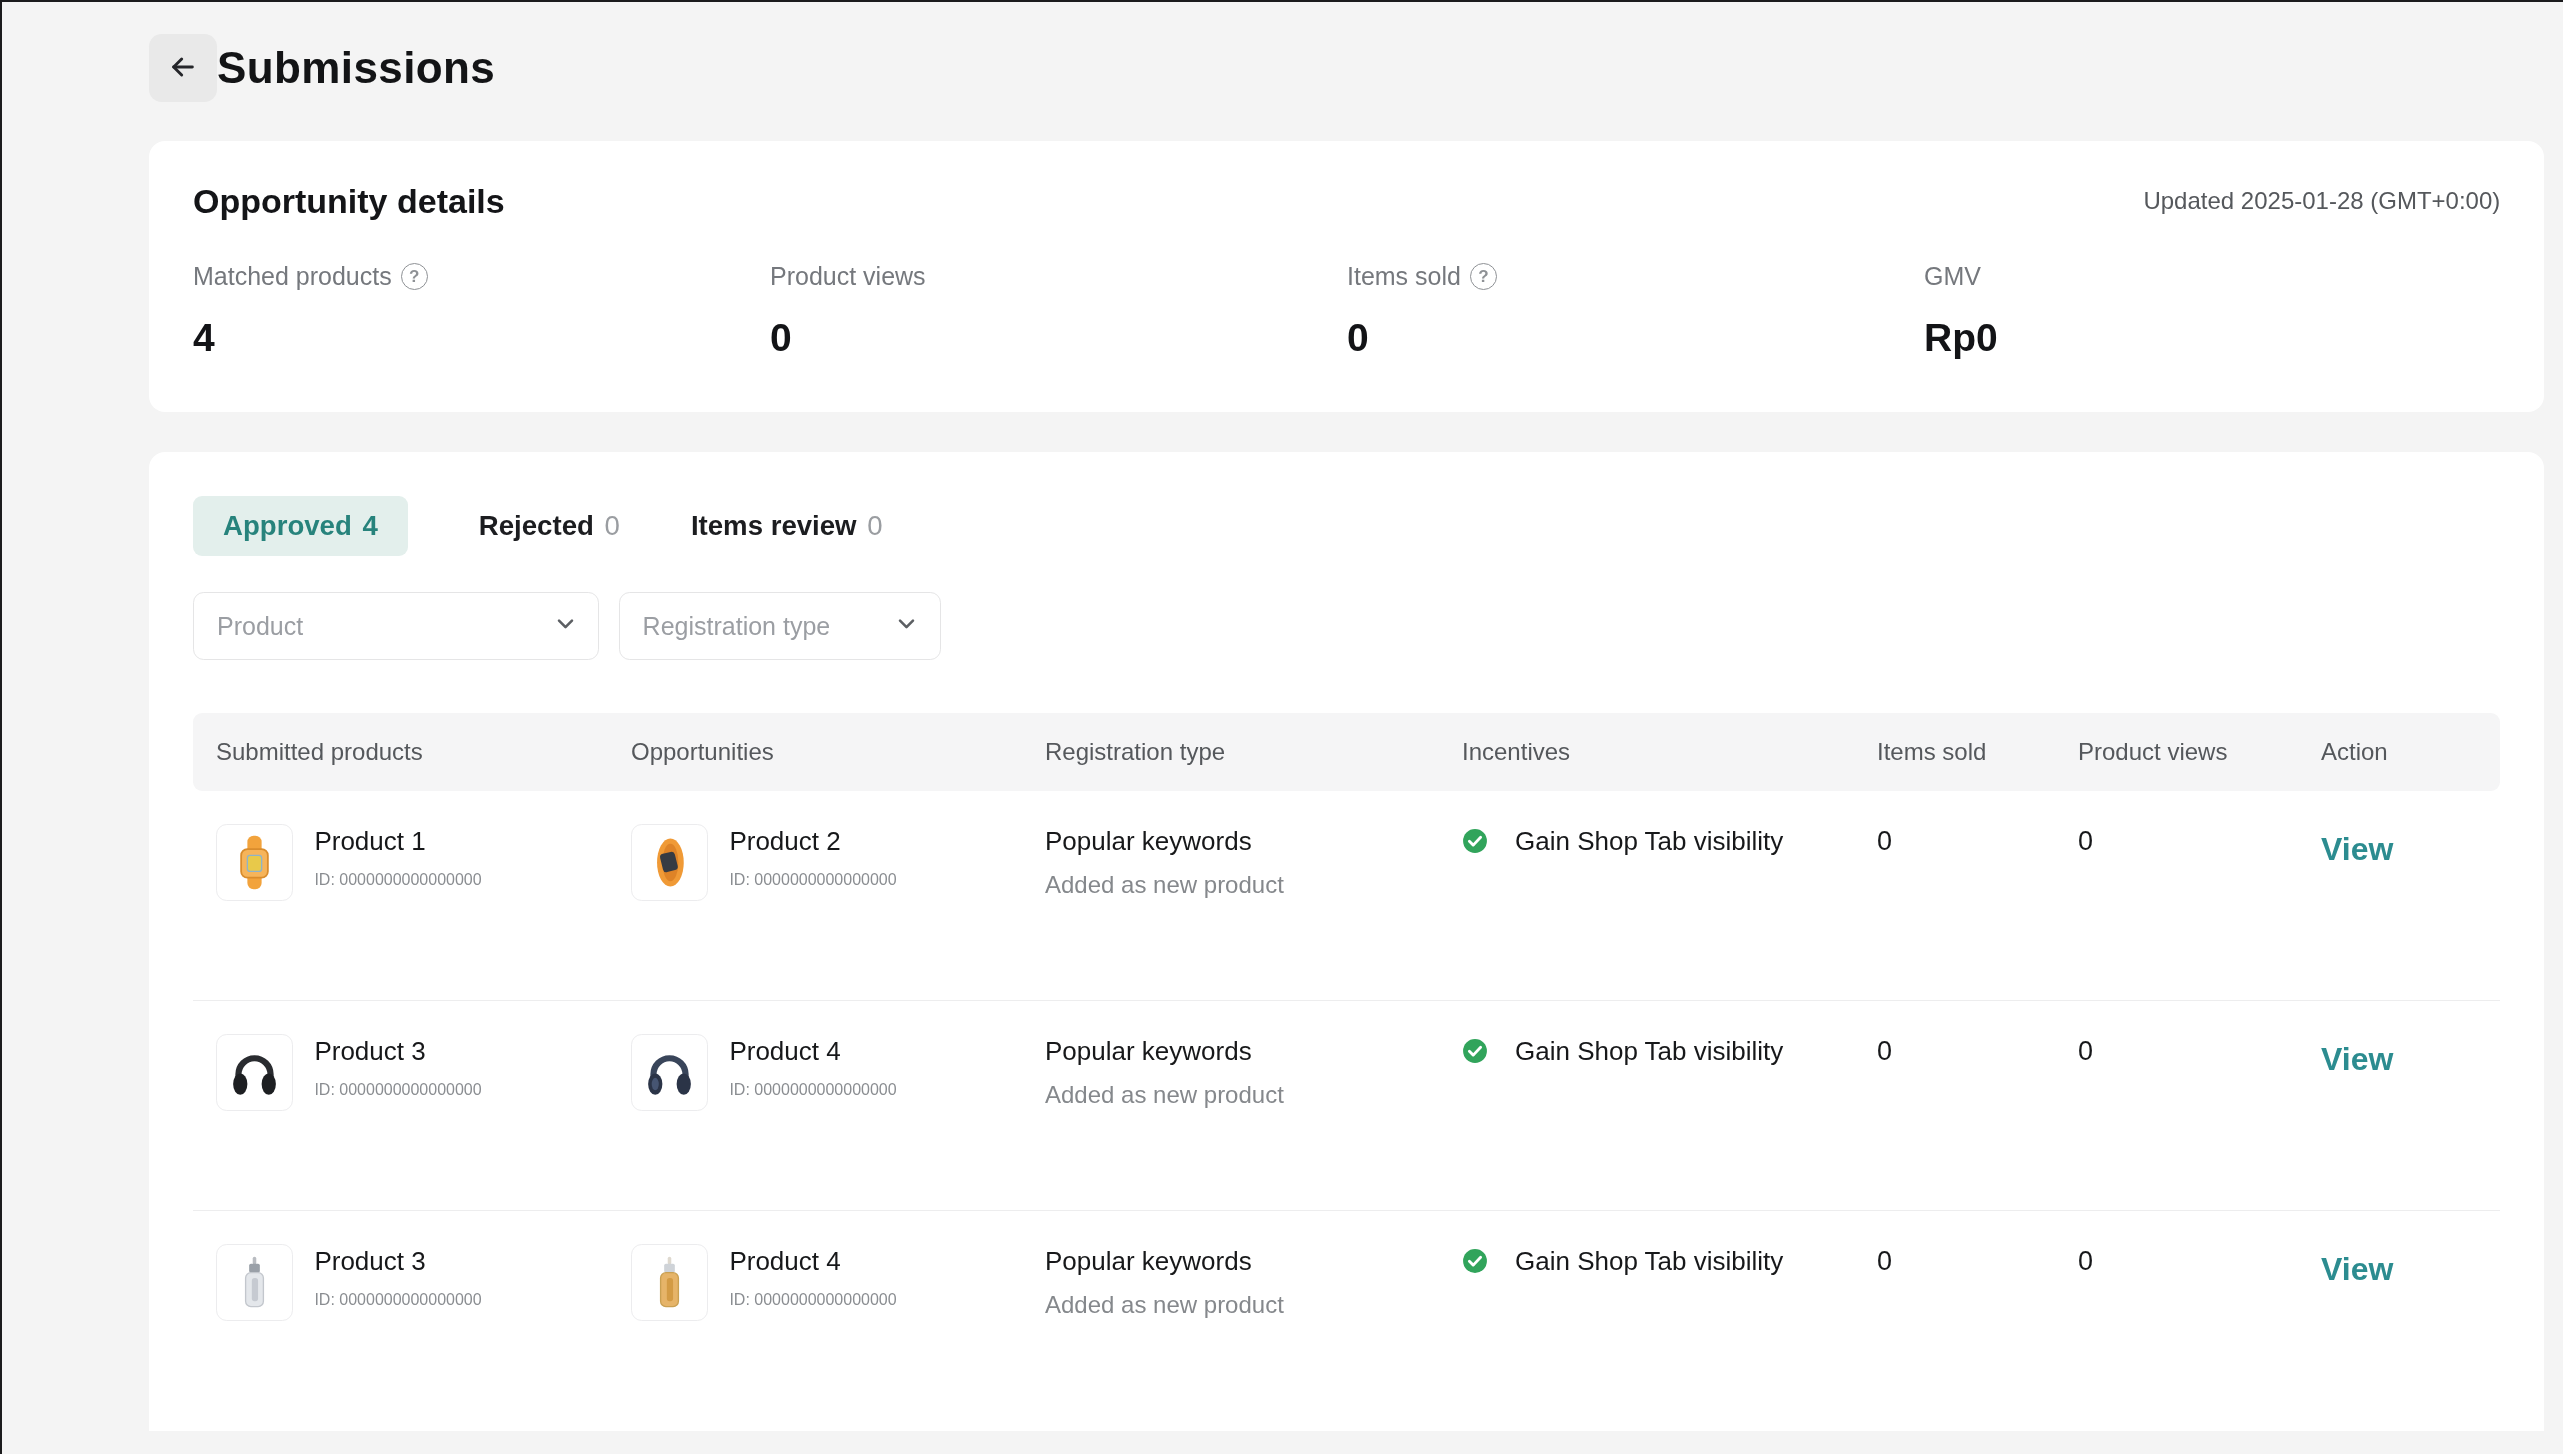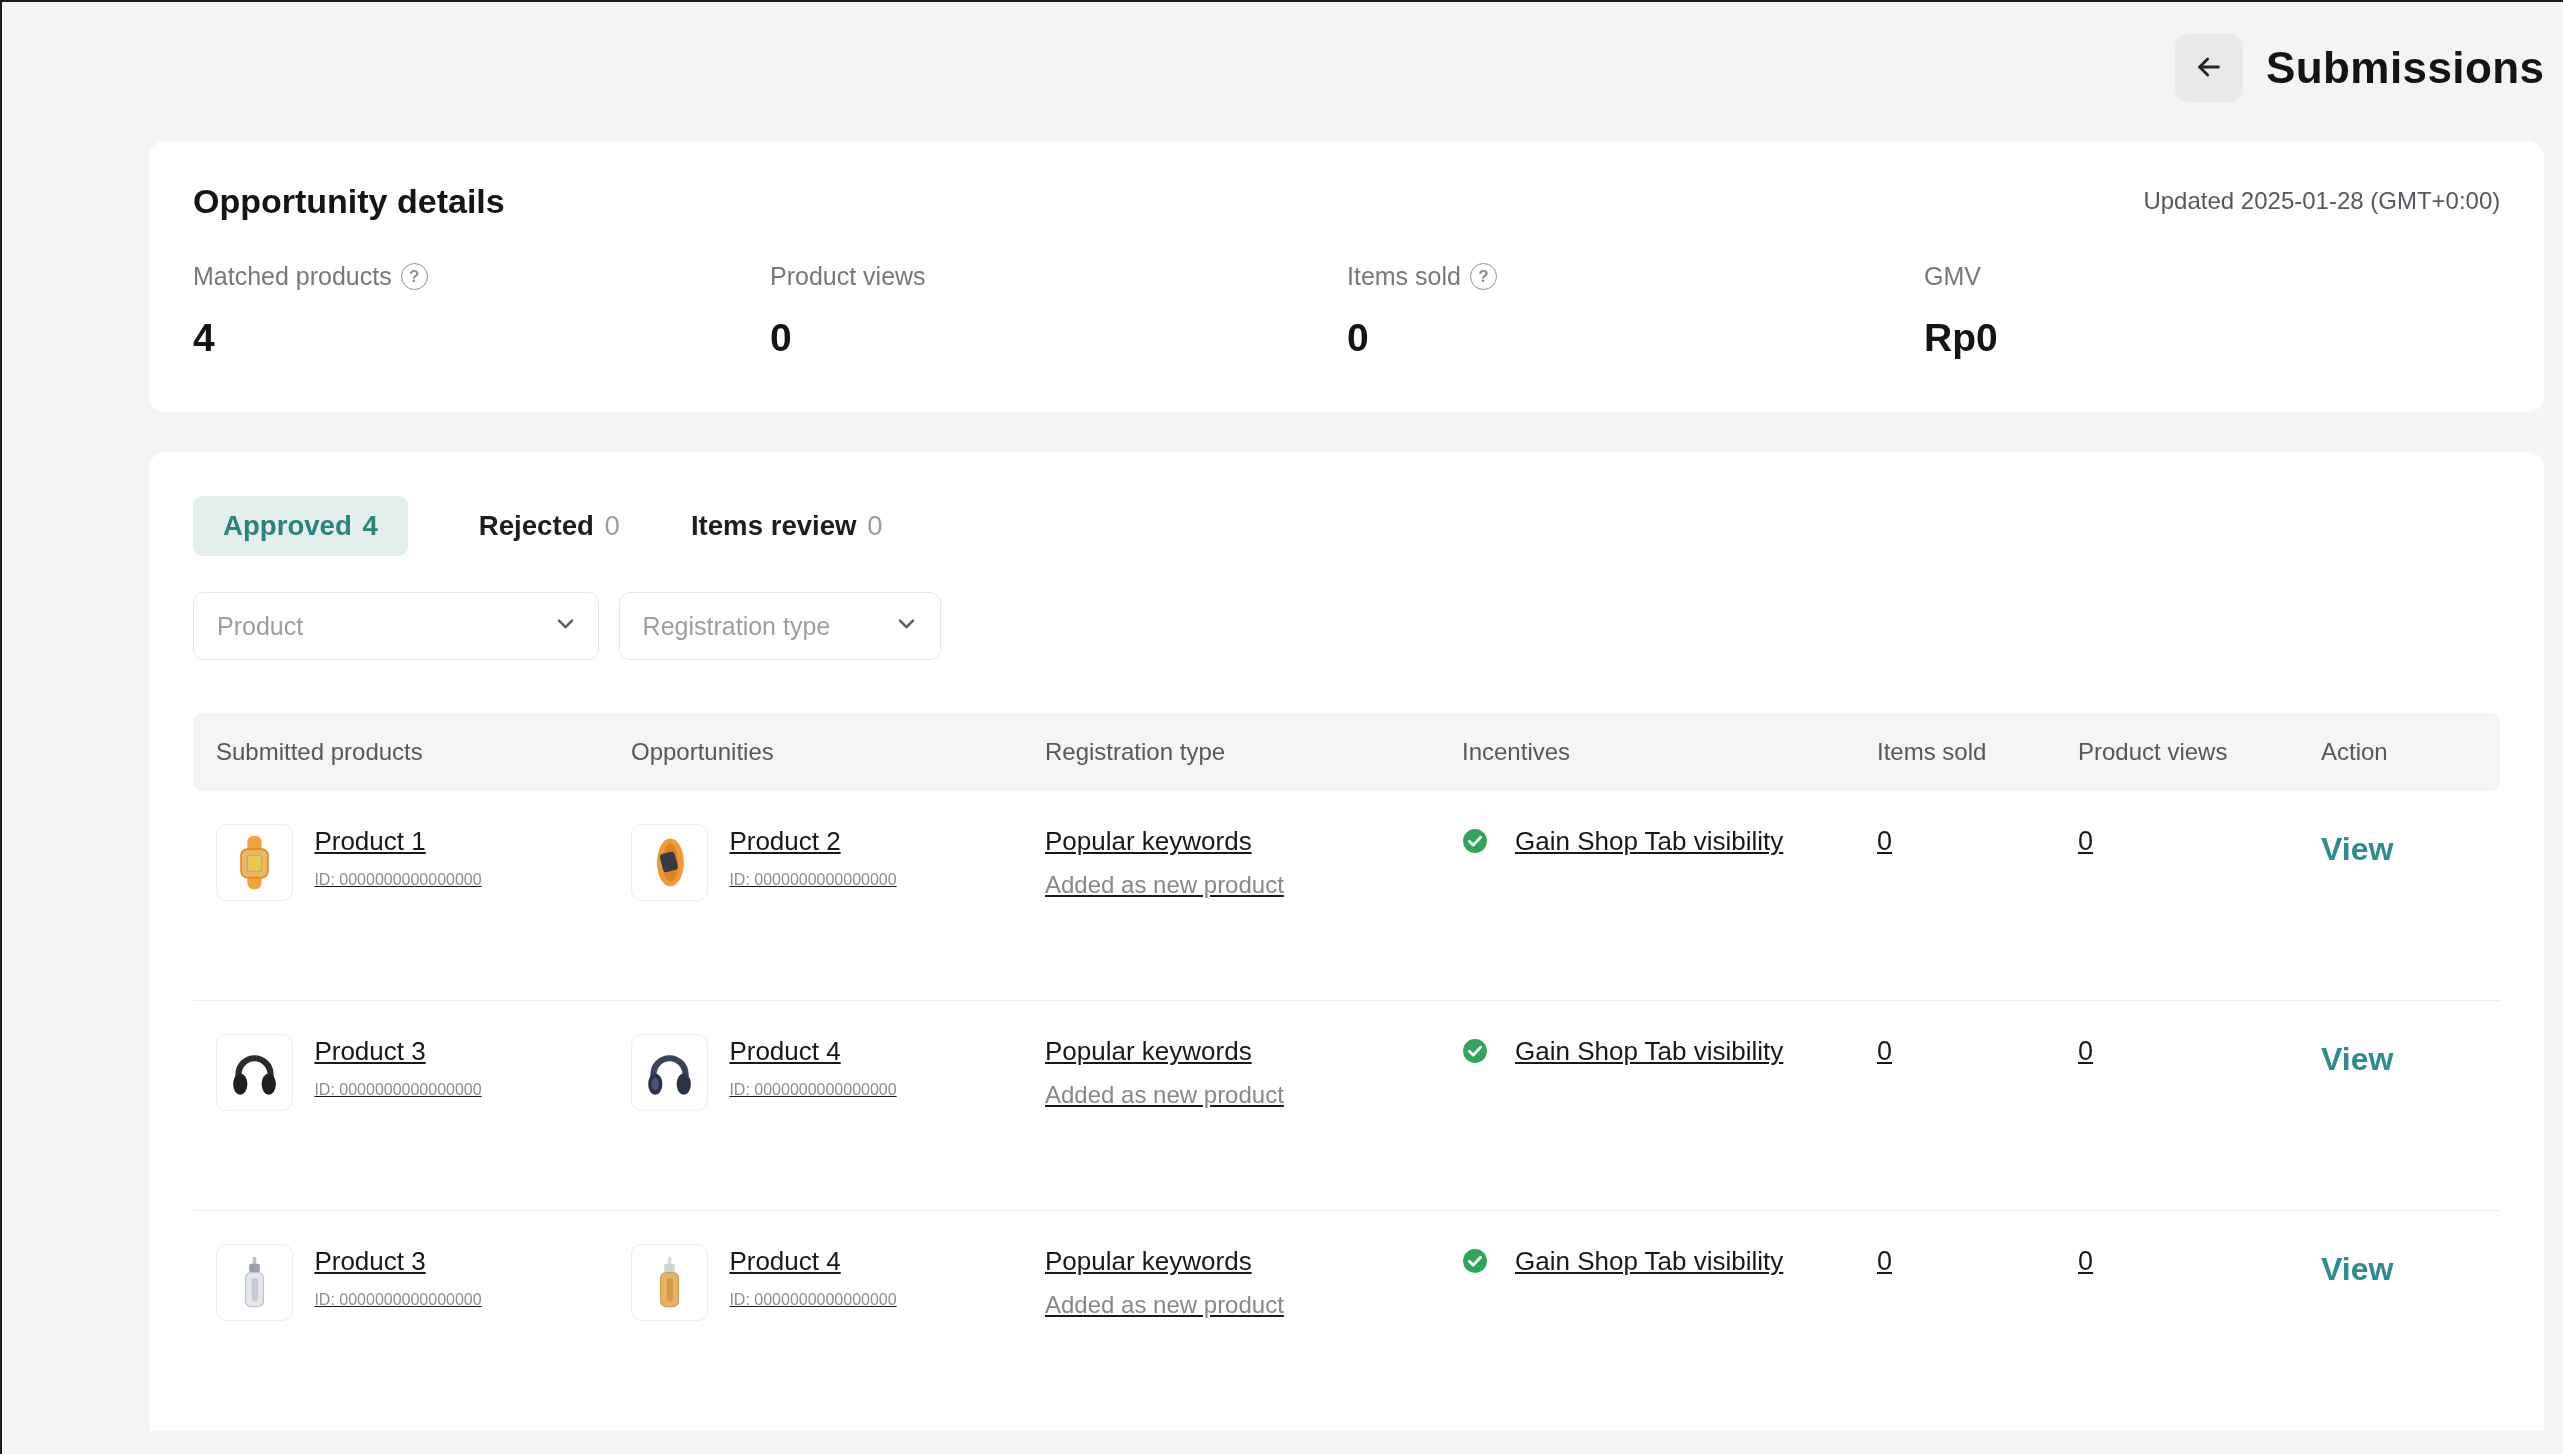--- a/index.html
+++ b/index.html
@@ -9,21 +9,21 @@
     font-family:"Liberation Sans","DejaVu Sans",sans-serif;
     color:#17181a;
     border-top:2.7px solid #1b1b1d;
     border-left:2.7px solid #1b1b1d;
     overflow:hidden;
     position:relative;
   }
   .page { padding:0 18.7px 0 147px; }
 
   
-  .hdr { display:flex; align-items:center; gap:23px; margin-top:32px;justify-content:flex-end; }
+  .hdr { display:flex; align-items:center; margin-top:32px; }
   .back-btn {
     width:68px; height:68px; border-radius:12.5px; background:#e9e9e9;
     display:flex; align-items:center; justify-content:center; cursor:pointer;
     border:none; flex:none;
   }
   .page-title { font-size:44px; font-weight:800; letter-spacing:0.4px; color:#131416; }
 
   
   .card { background:#ffffff; border-radius:16px; }
   .card1 { margin-top:39px; padding:41px 44px 52px 44px; }
@@ -73,21 +73,21 @@
   .dd-opportunity { width:322px; }
   .dd-registration { width:322px; }
 
   
   .tgrid { display:grid; grid-template-columns:415px 414px 417px 415px 201px 243px 1fr; }
   .thead {
     margin-top:53px; background:#f5f5f6; border-radius:9px; height:78px;
     align-items:center; font-size:24px; color:#55585c;
   }
   .thead > div { padding-left:23px; }
-  .trow { border-bottom:1.8px solid #ededee; min-height:210px; padding:33px 0 17px 0; align-items:start;text-decoration:underline; }
+  .trow { border-bottom:1.8px solid #ededee; min-height:210px; padding:33px 0 17px 0; align-items:start; }
   .trow:last-child { border-bottom:none; }
   .trow > div { padding-left:23px; }
 
   .prod-cell { display:flex; gap:21.4px; align-items:flex-start; }
   .thumb {
     width:77px; height:77px; border:1.8px solid #ececee; border-radius:10.7px;
     background:#fff; display:flex; align-items:center; justify-content:center; flex:none;
   }
   .pname { font-size:26px; color:#17181a; margin-top:1.8px; }
   .pid { font-size:16px; color:#8a8d91; margin-top:14.2px; }

